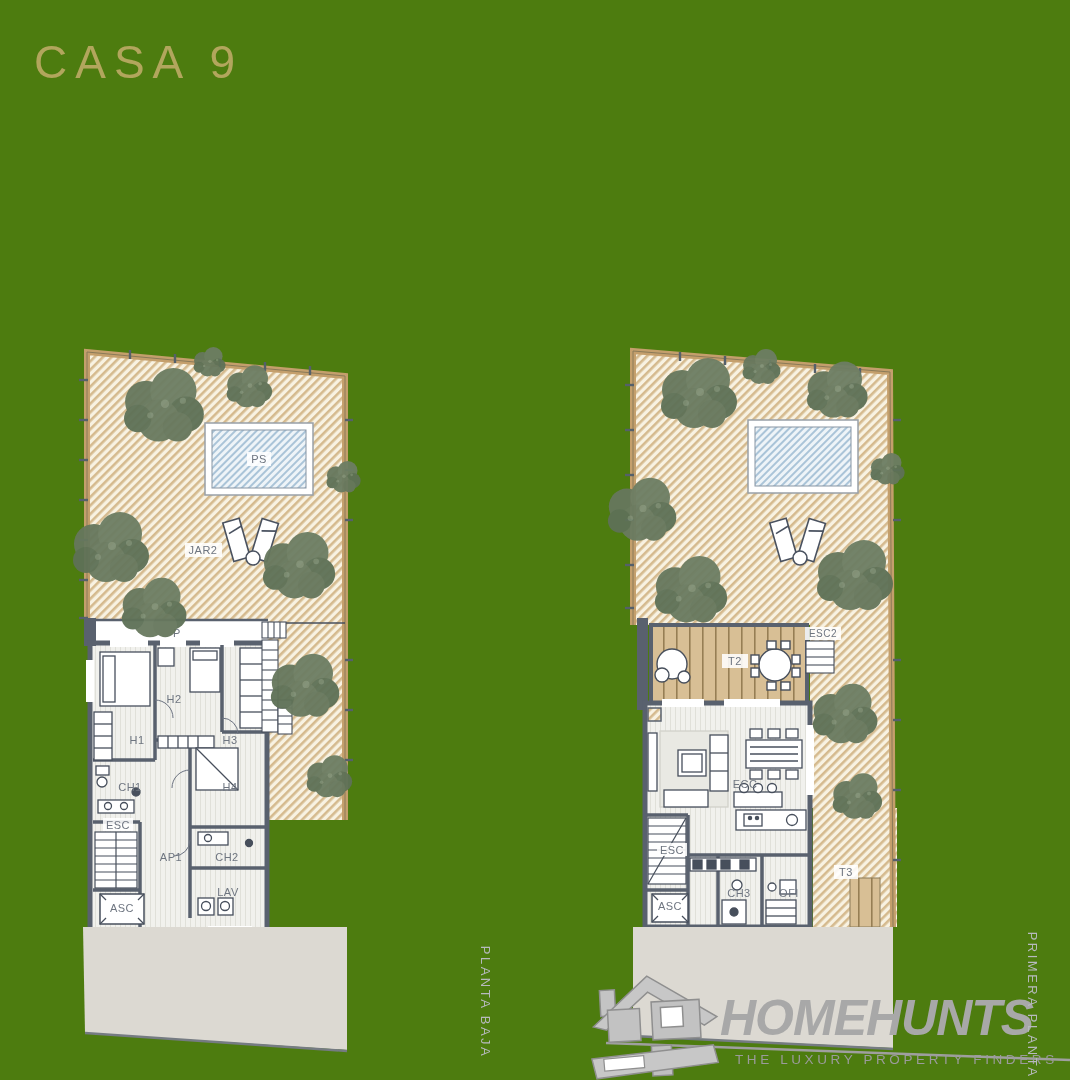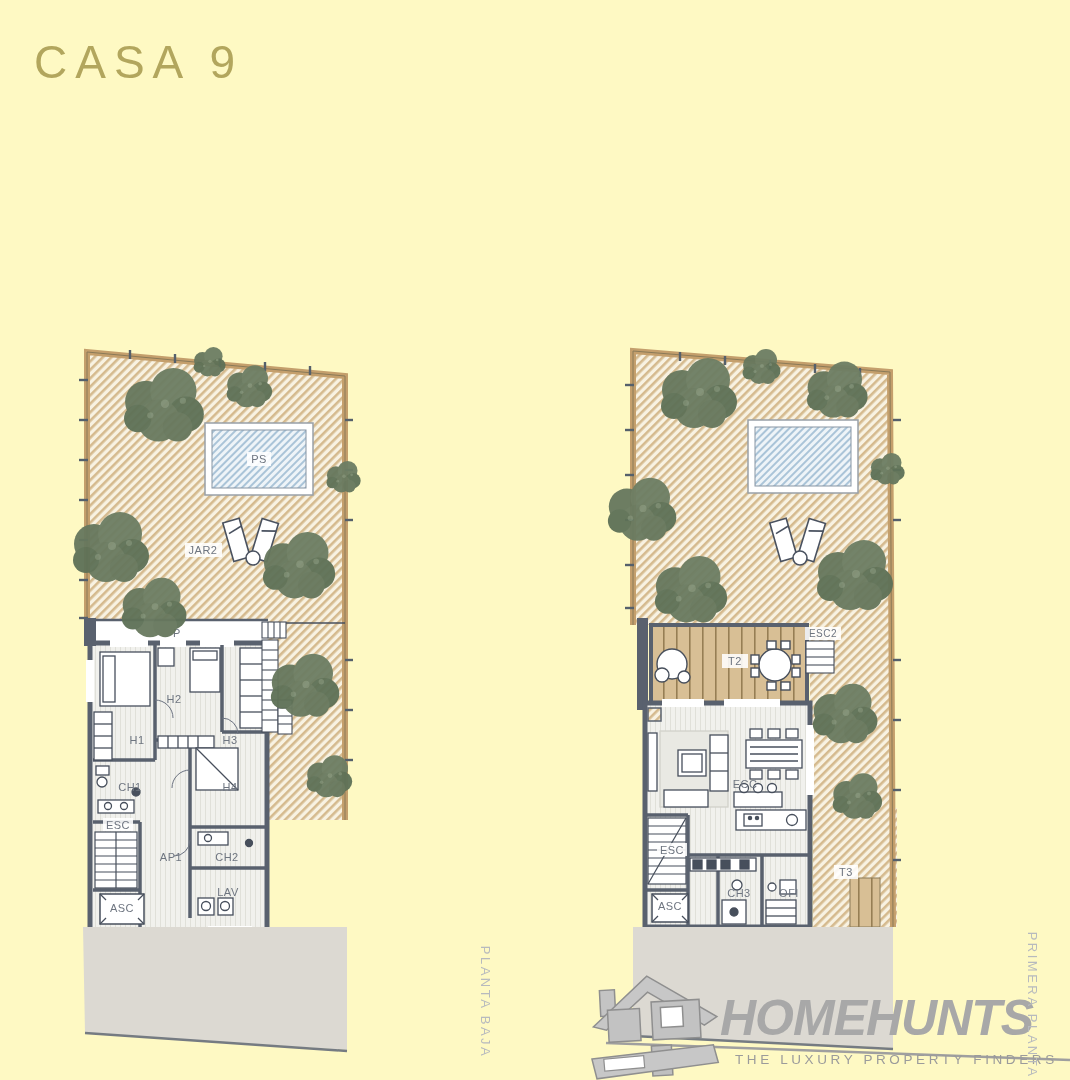--- a/index.html
+++ b/index.html
@@ -1,16 +1,16 @@
 <!DOCTYPE html>
 <html><head>
 <meta charset="utf-8">
 <style>
   html,body{margin:0;padding:0;background:#ffffff;}
-  .sheet{position:relative;width:1070px;height:1080px;background:#fef9c3;overflow:hidden;
+  .sheet{position:relative;width:1070px;height:1080px;background:#4d7c0f;overflow:hidden;
          font-family:"Liberation Sans", sans-serif;}
   svg{display:block;}
   text{font-family:"Liberation Sans", sans-serif;}
   .room-label{fill:#6e7580;font-size:11px;letter-spacing:0.5px;}
   .label-bg{fill:#ffffff;opacity:0.88;}
   .side-label{fill:#b7babe;font-size:13px;letter-spacing:2.5px;}
 </style>
 </head>
 <body>
 

